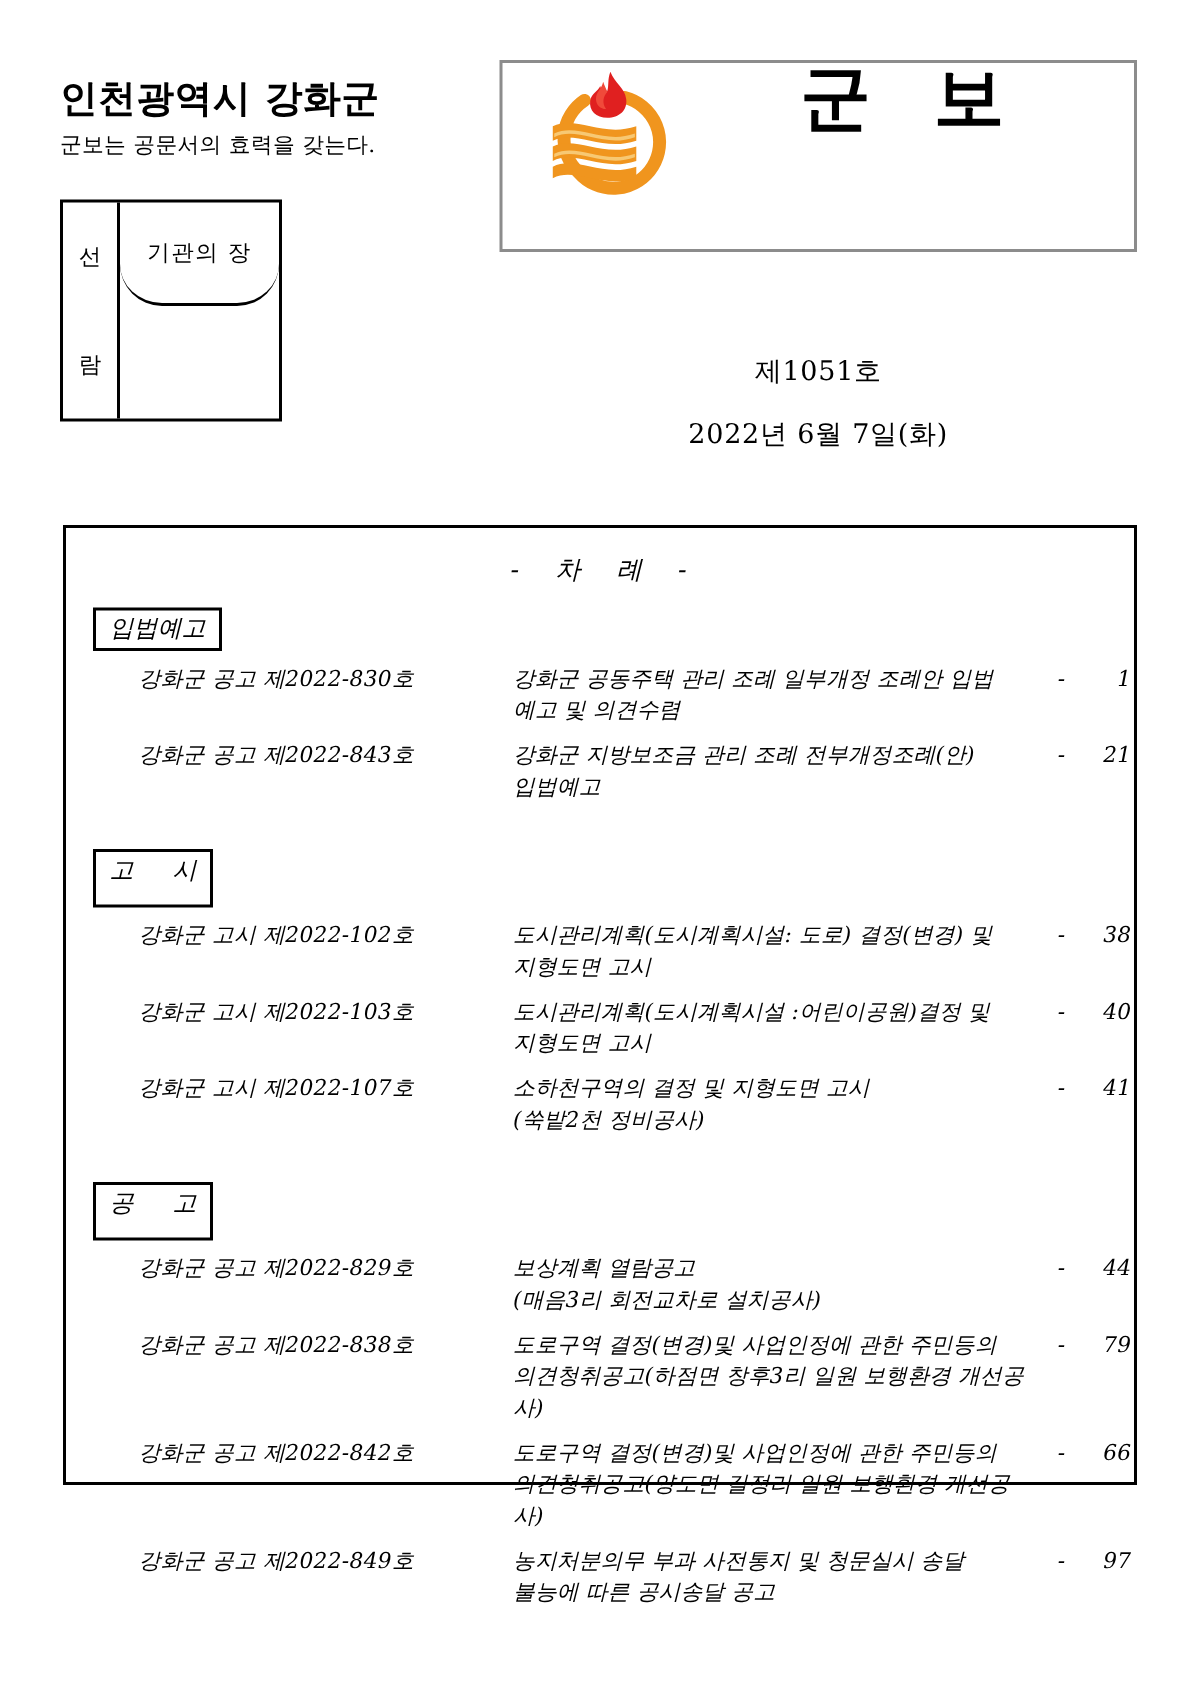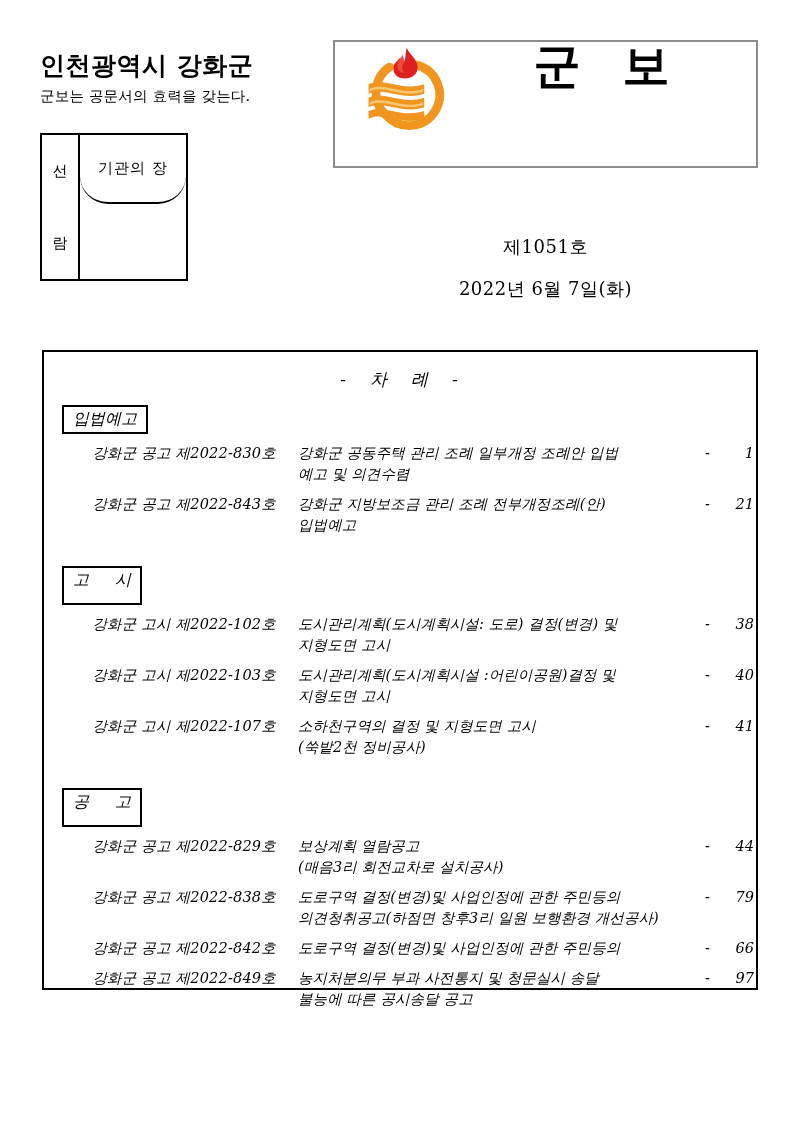--- a/index.html
+++ b/index.html
@@ -186,20 +186,21 @@
 
   .entries {
     margin-top: 6px;
   }
   .entry {
     display: flex;
     align-items: flex-start;
     margin-top: 9px;
     font-size: 14.5px;
     line-height: 1.45;
+    gap: 44px;
   }
   .entry-num {
     width: 232px;
     flex: 0 0 232px;
     text-align: right;
     padding-right: 0px;
     white-space: nowrap;
     letter-spacing: 0.2px;
   }
   .entry-body {
@@ -351,20 +352,21 @@
                 <span class="entry-line1">도로구역 결정(변경)및 사업인정에 관한 주민등의</span>
                 <span class="entry-line2">의견청취공고(하점면 창후3리 일원 보행환경 개선공사)</span>
                 <span class="entry-dash">-</span>
                 <span class="entry-page">79</span>
               </div>
             </div>
             <div class="entry">
               <div class="entry-num">강화군 공고 제2022-842호</div>
               <div class="entry-body">
                 <span class="entry-line1">도로구역 결정(변경)및 사업인정에 관한 주민등의</span>
+                <span class="entry-line2">의견청취공고(양도면 길정리 일원 보행환경 개선공사)</span>
                 <span class="entry-dash">-</span>
                 <span class="entry-page">66</span>
               </div>
             </div>
             <div class="entry">
               <div class="entry-num">강화군 공고 제2022-849호</div>
               <div class="entry-body">
                 <span class="entry-line1">농지처분의무 부과 사전통지 및 청문실시 송달</span>
                 <span class="entry-line2">불능에 따른 공시송달 공고</span>
                 <span class="entry-dash">-</span>

